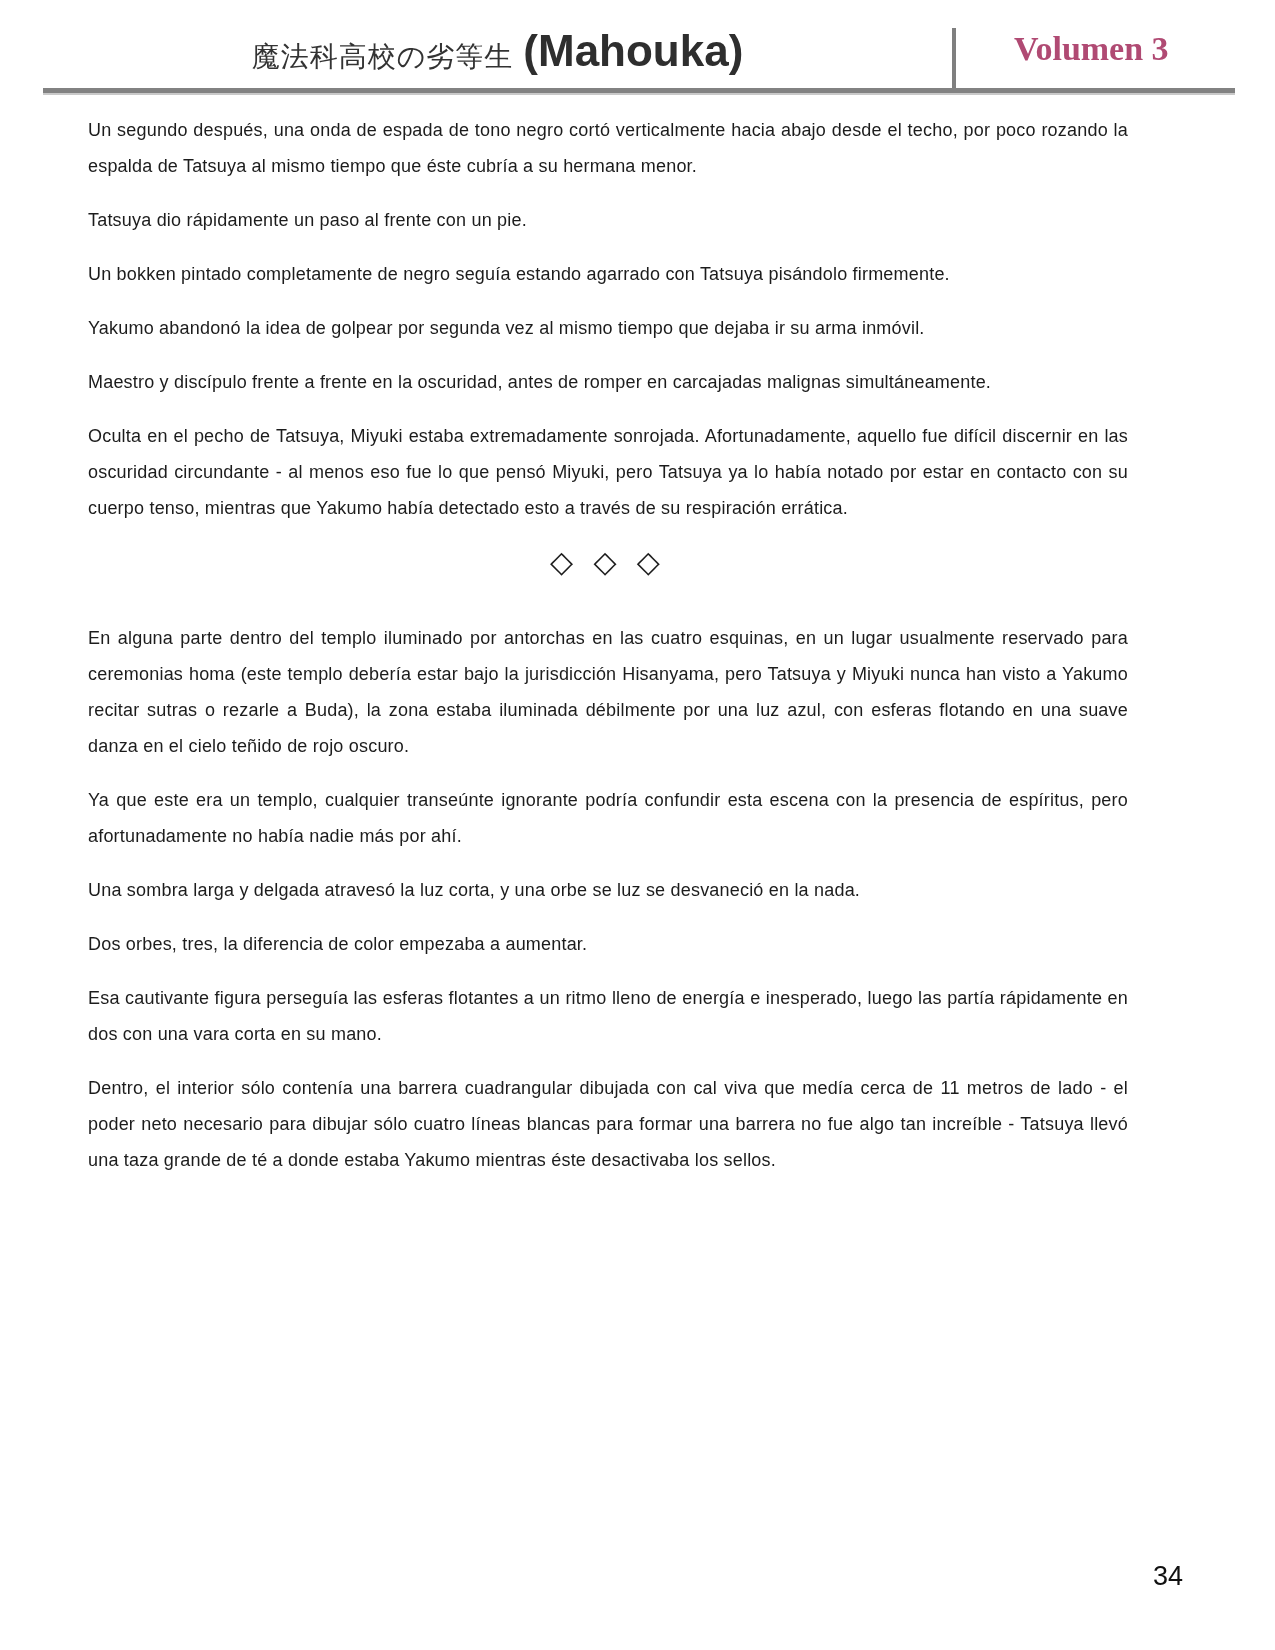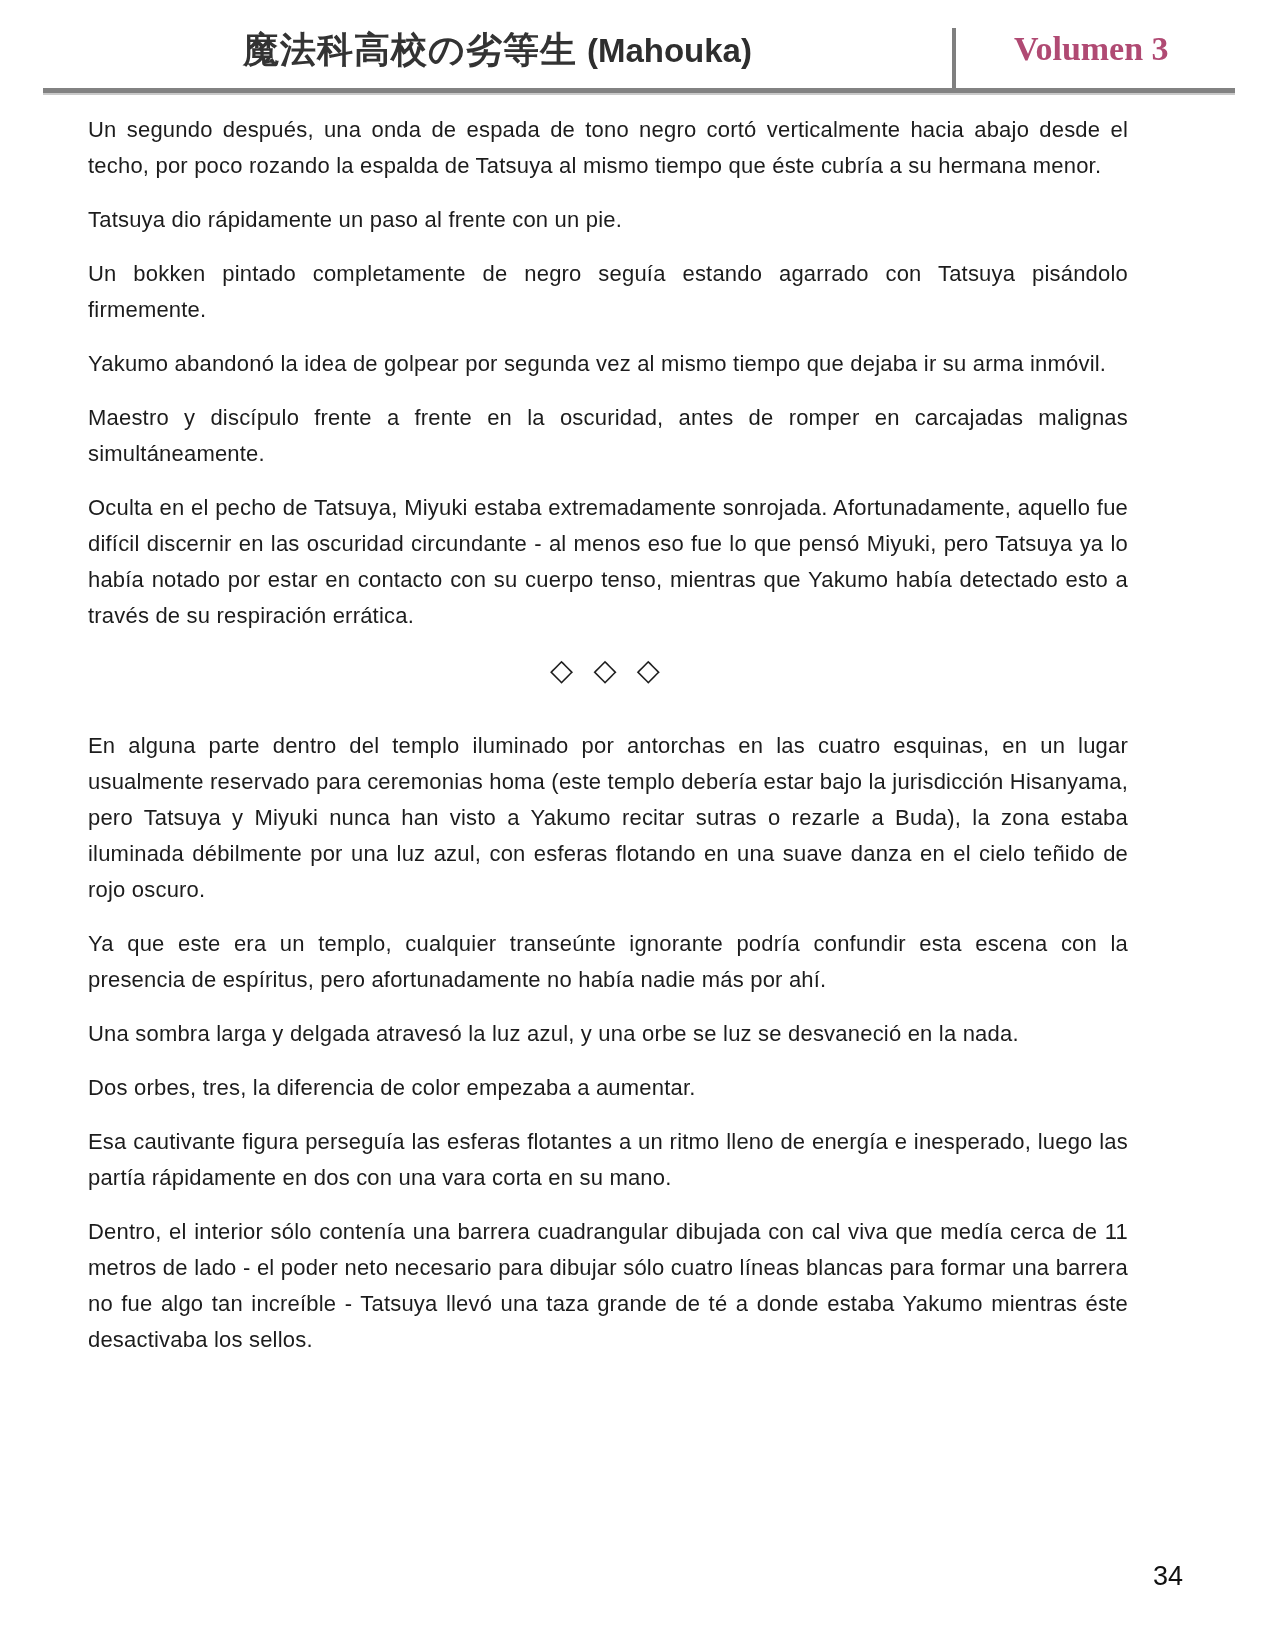--- a/index.html
+++ b/index.html
@@ -14,26 +14,26 @@
   }
 
   
   .page-header { position: absolute; top: 0; left: 0; right: 0; height: 95px; }
   .title-cell {
     position: absolute; left: 43px; right: 323px; top: 26px;
     text-align: center; white-space: nowrap;
   }
   .title-jp {
     font-family: "Liberation Serif", "DejaVu Serif", serif;
-    font-size: 36px; font-weight: 700; color: #333333;
+    font-size: 28px; font-weight: 400; color: #333333;
     letter-spacing: 1px;
   }
   .title-latin {
     font-family: "Liberation Sans", sans-serif;
-    font-size: 33px; font-weight: 700; color: #2e2e2e;
+    font-size: 44px; font-weight: 700; color: #2e2e2e;
     margin-left: 10px;
   }
   .header-divider {
     position: absolute; left: 952px; top: 28px; bottom: 0px;
     width: 4px; background: #7f7f7f;
   }
   .volume-cell { position: absolute; left: 974px; top: 30px; }
   .volume-label {
     font-family: "Liberation Serif", "DejaVu Serif", serif;
     font-size: 34px; font-weight: 700; margin-left: 40px;
@@ -42,21 +42,21 @@
     position: absolute; left: 43px; right: 40px; top: 88px;
     height: 5px; background: #828282; border-bottom: 2px solid #c9c9c9;
   }
 
   
   .page-body {
     position: absolute; top: 112px; left: 88px; width: 1040px;
   }
   .para {
     margin: 0 0 18px 0;
-    font-size: 22px;
+    font-size: 18px;
     line-height: 36px;
     letter-spacing: 0.2px;
     text-align: justify;
     color: #1c1c1c;
   }
   .section-separator {
     text-align: center;
     font-size: 30px;
     line-height: 36px;
     letter-spacing: 6px;
@@ -96,21 +96,21 @@
         <p class="para">Maestro y discípulo frente a frente en la oscuridad, antes de romper en carcajadas malignas simultáneamente.</p>
         <p class="para">Oculta en el pecho de Tatsuya, Miyuki estaba extremadamente sonrojada. Afortunadamente, aquello fue difícil discernir en las oscuridad circundante - al menos eso fue lo que pensó Miyuki, pero Tatsuya ya lo había notado por estar en contacto con su cuerpo tenso, mientras que Yakumo había detectado esto a través de su respiración errática.</p>
       </div>
 
     <div class="section-separator">◇ ◇ ◇</div>
 
     <div>
 
     <p class="para">En alguna parte dentro del templo iluminado por antorchas en las cuatro esquinas, en un lugar usualmente reservado para ceremonias homa (este templo debería estar bajo la jurisdicción Hisanyama, pero Tatsuya y Miyuki nunca han visto a Yakumo recitar sutras o rezarle a Buda), la zona estaba iluminada débilmente por una luz azul, con esferas flotando en una suave danza en el cielo teñido de rojo oscuro.</p>
         <p class="para">Ya que este era un templo, cualquier transeúnte ignorante podría confundir esta escena con la presencia de espíritus, pero afortunadamente no había nadie más por ahí.</p>
-        <p class="para">Una sombra larga y delgada atravesó la luz azul, y una orbe se luz se desvaneció en la nada.</p>
+        <p class="para">Una sombra larga y delgada atravesó la luz corta, y una orbe se luz se desvaneció en la nada.</p>
         <p class="para">Dos orbes, tres, la diferencia de color empezaba a aumentar.</p>
         <p class="para">Esa cautivante figura perseguía las esferas flotantes a un ritmo lleno de energía e inesperado, luego las partía rápidamente en dos con una vara corta en su mano.</p>
         <p class="para">Dentro, el interior sólo contenía una barrera cuadrangular dibujada con cal viva que medía cerca de 11 metros de lado - el poder neto necesario para dibujar sólo cuatro líneas blancas para formar una barrera no fue algo tan increíble - Tatsuya llevó una taza grande de té a donde estaba Yakumo mientras éste desactivaba los sellos.</p>
       </div>
   </main>
 
   <span class="page-number">34</span>
 
 </div>
 

